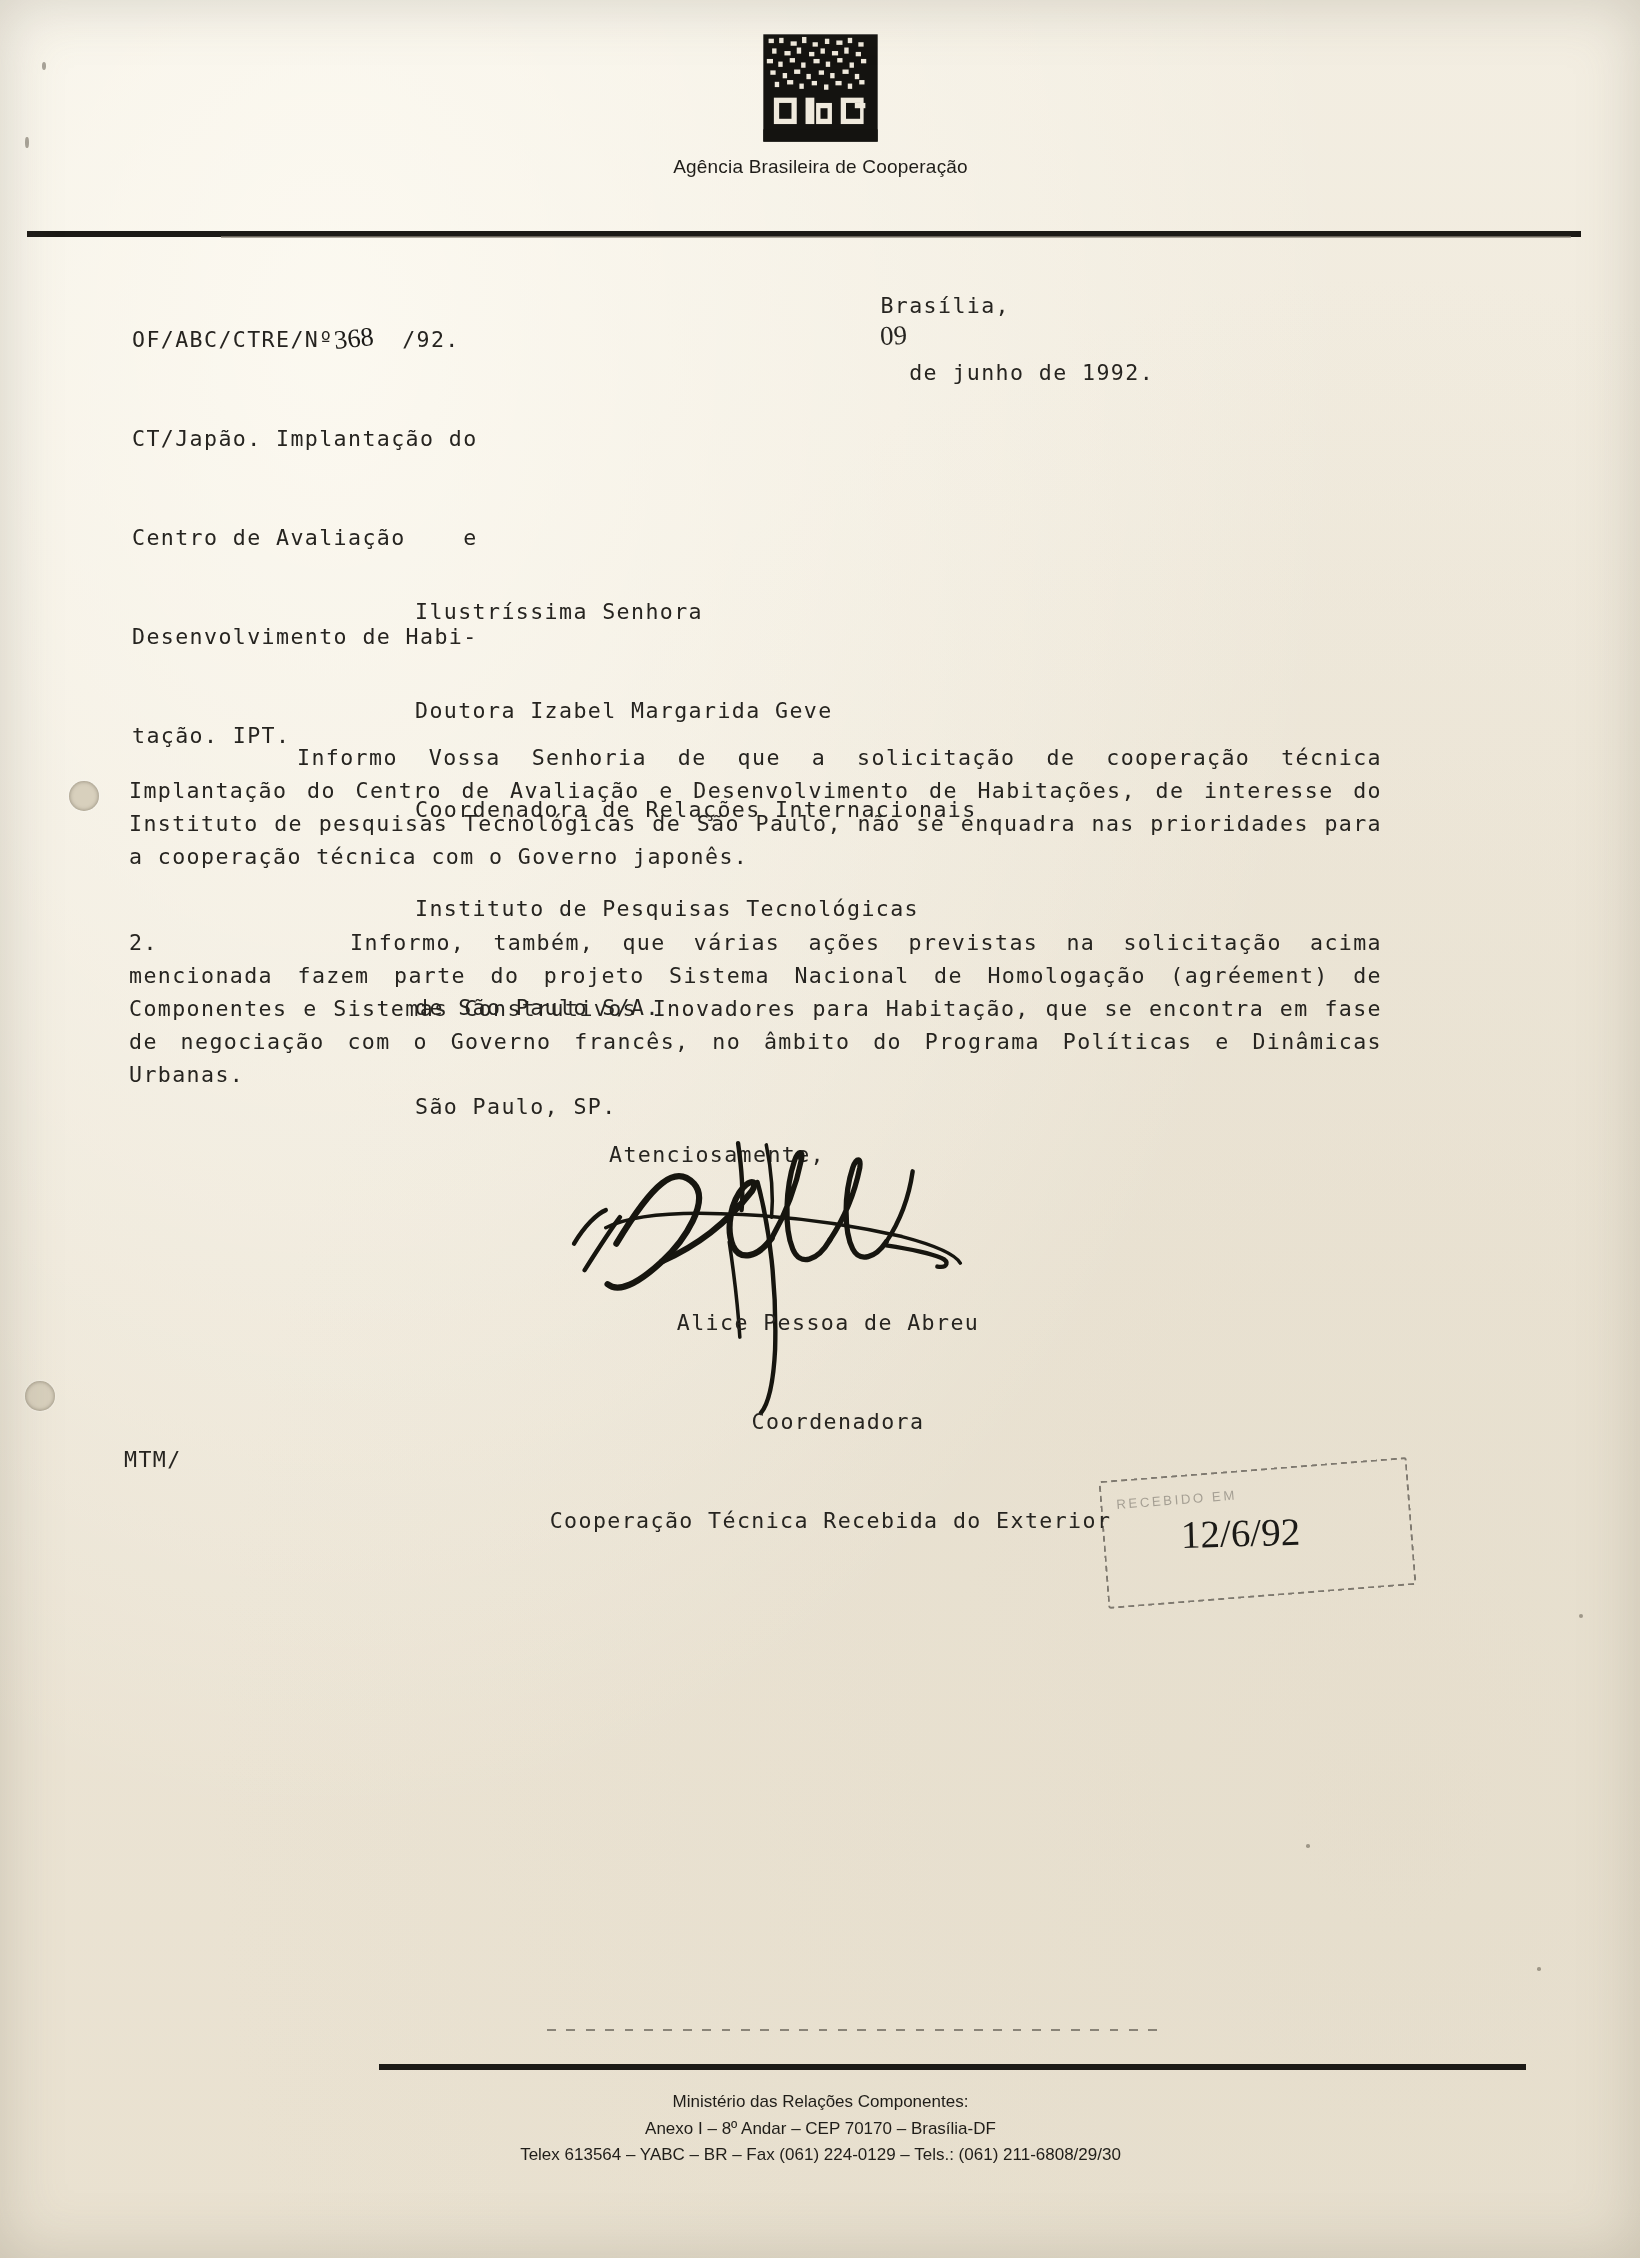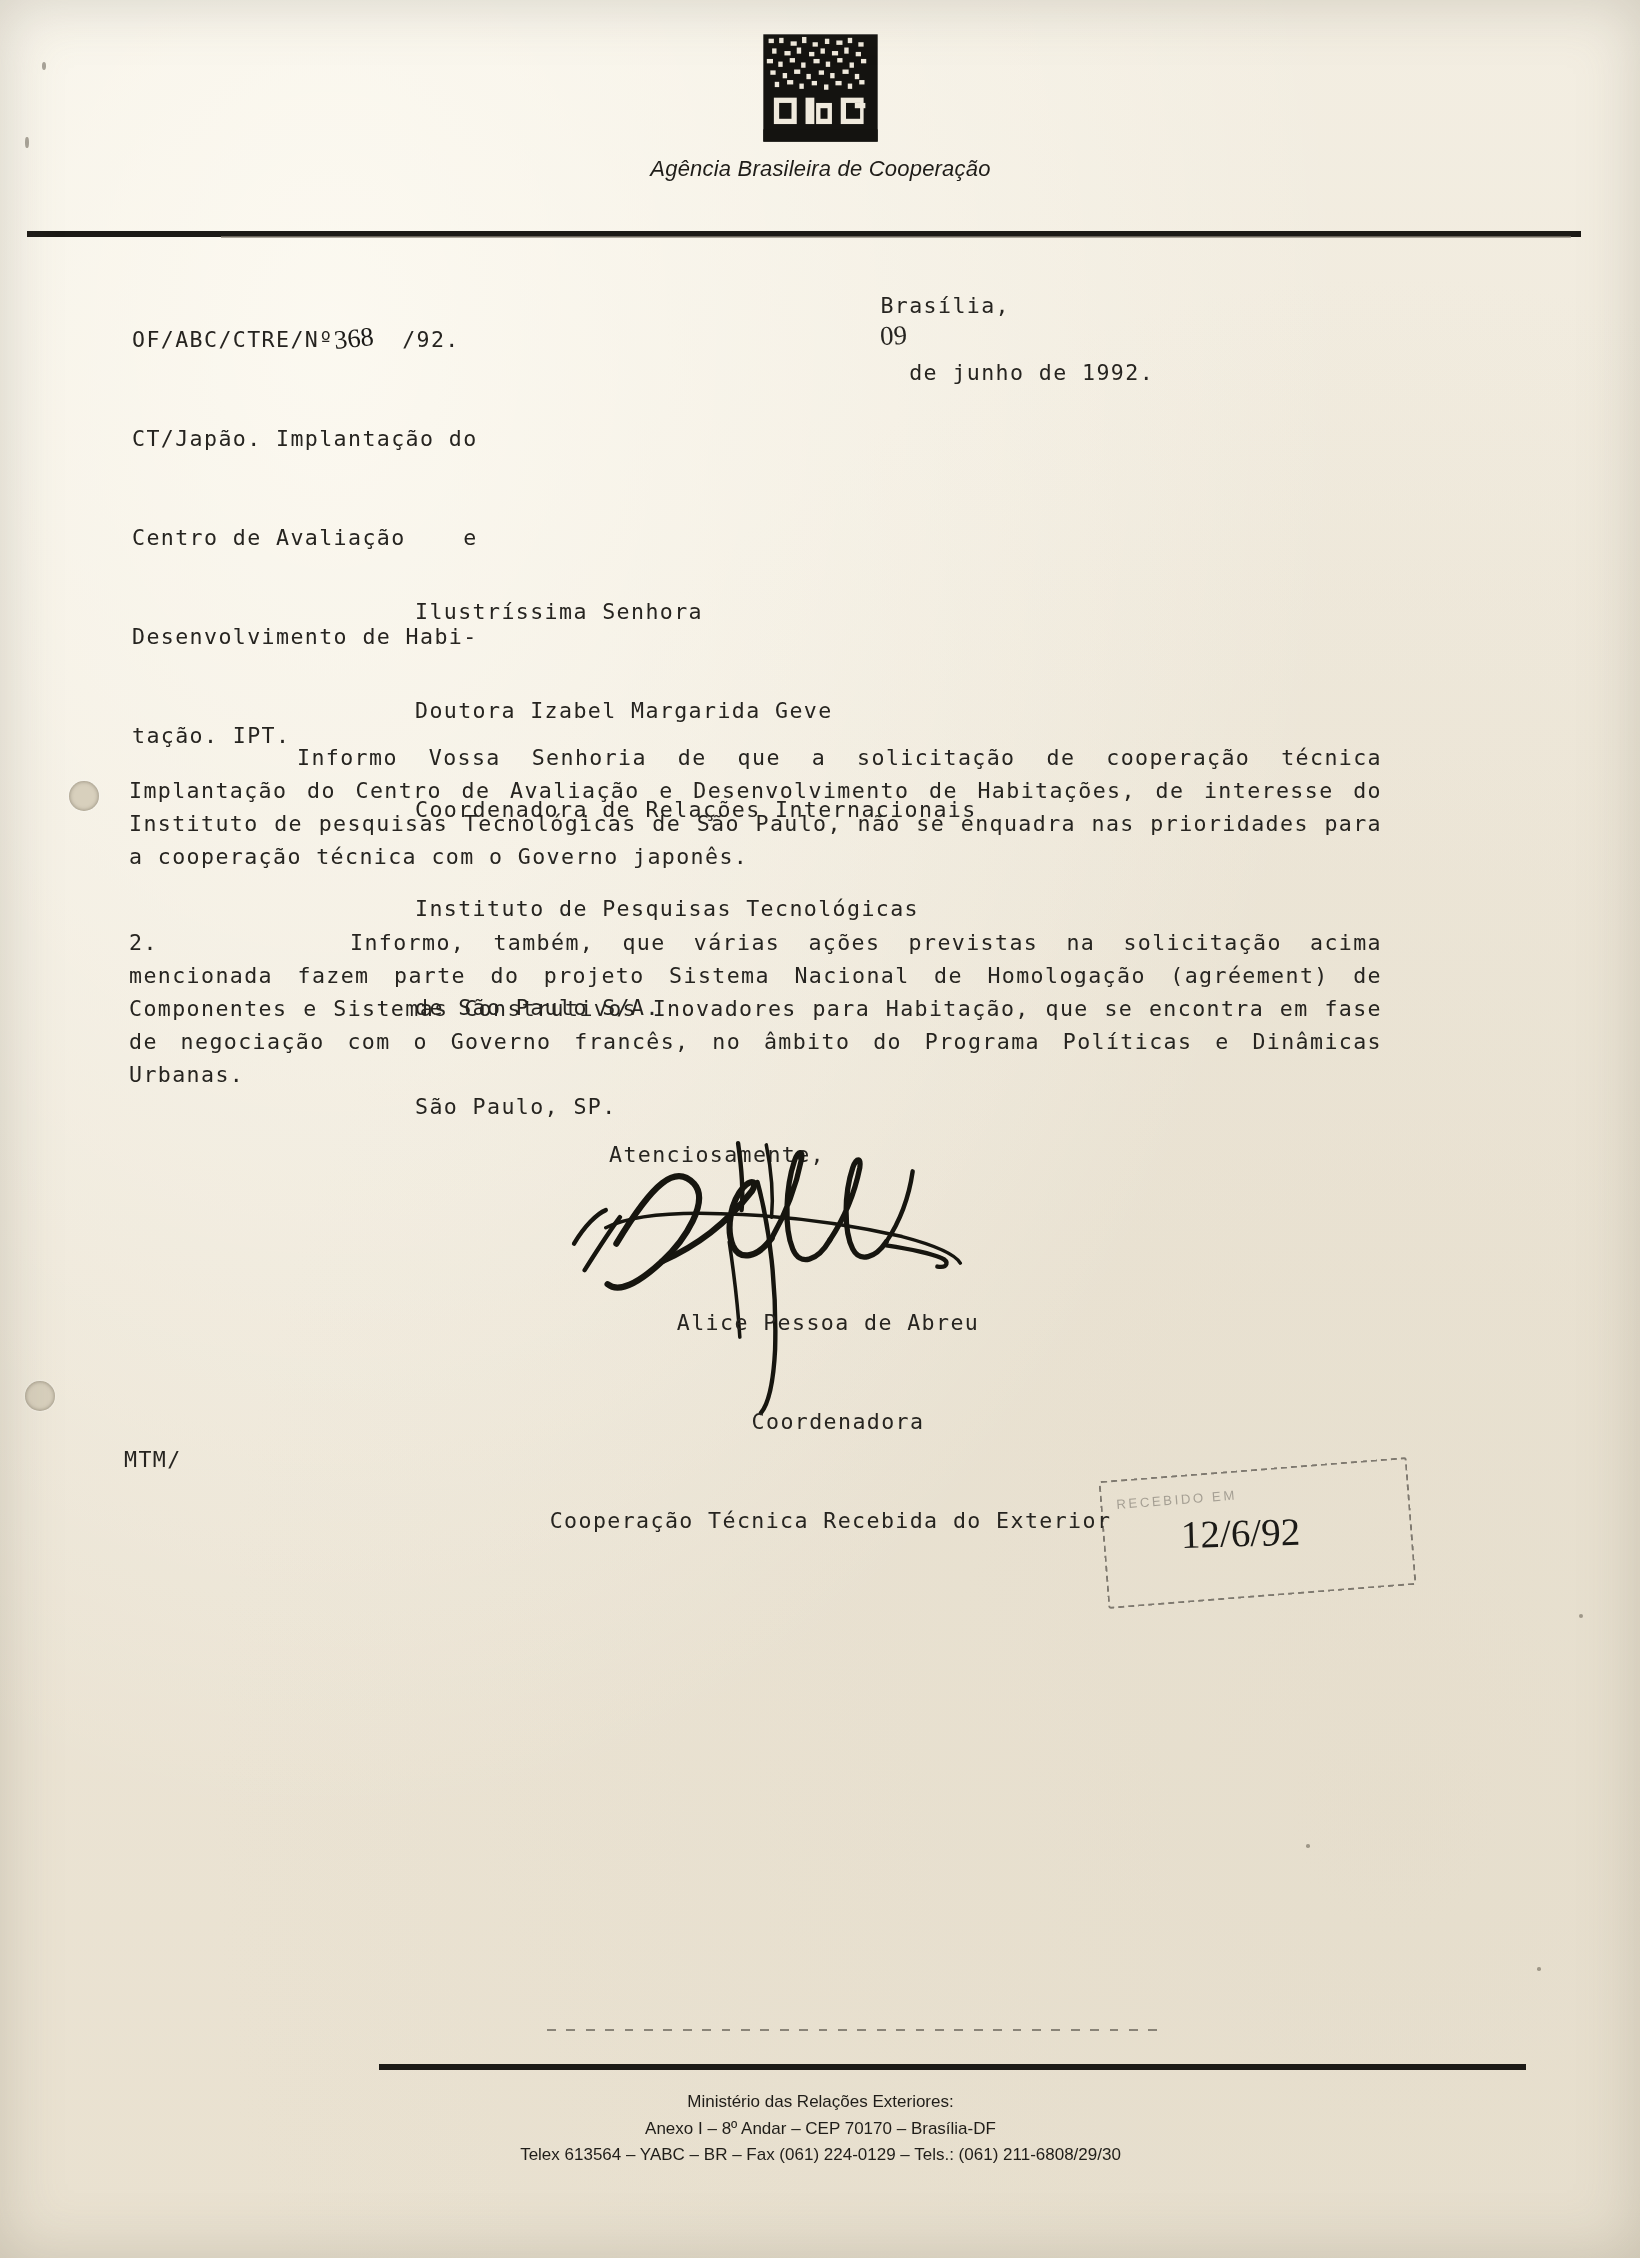--- a/index.html
+++ b/index.html
@@ -43,24 +43,23 @@
   }
   .logo-mark {
     width: 139px;
     height: 115px;
     margin: 0 auto;
     display: block;
   }
   .logo-caption {
     margin-top: 7px;
     font-family: "Liberation Sans", sans-serif;
-    font-size: 22px;
+    font-size: 19px;
     letter-spacing: 0.2px;
     color: #1f1d19;
-    font-style: italic;
   }
 
   .rule-top {
     position: absolute;
     top: 231px;
     left: 26.5px;
     width: 1554px;
     height: 6.2px;
     background: #1c1a16;
   }
@@ -397,20 +396,20 @@
 
   <div class="speck" style="top:62px;left:42px;width:4.4px;height:8px;"></div>
   <div class="speck" style="top:137px;left:25px;width:3.5px;height:10.6px;"></div>
   <div class="speck" style="top:1614px;left:1579px;width:4.4px;height:4.4px;"></div>
   <div class="speck" style="top:1967px;left:1537px;width:3.5px;height:3.5px;"></div>
   <div class="speck" style="top:1844px;left:1306px;width:3.5px;height:3.5px;"></div>
 
   <div class="rule-bottom-dots"></div>
   <div class="rule-bottom"></div>
   <div class="footer">
-    <span class="fl">Ministério das Relações Exteriores:</span>
+    <span class="fl">Ministério das Relações Componentes:</span>
     <span class="fl">Anexo I – 8º Andar – CEP 70170 – Brasília-DF</span>
     <span class="fl">Telex 613564 – YABC – BR – Fax (061) 224-0129 – Tels.: (061) 211-6808/29/30</span>
   </div>
 
   <div id="edge-shadow"></div>
 </div>
 
 
 </body></html>

